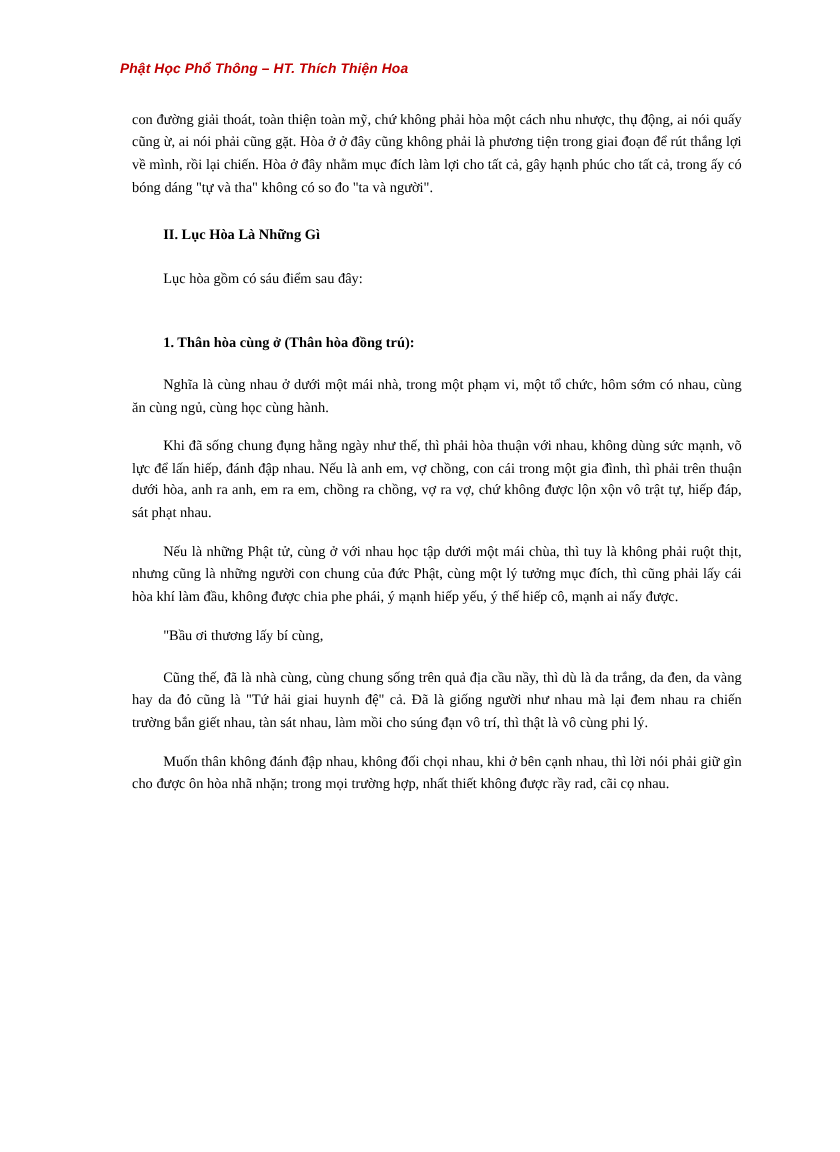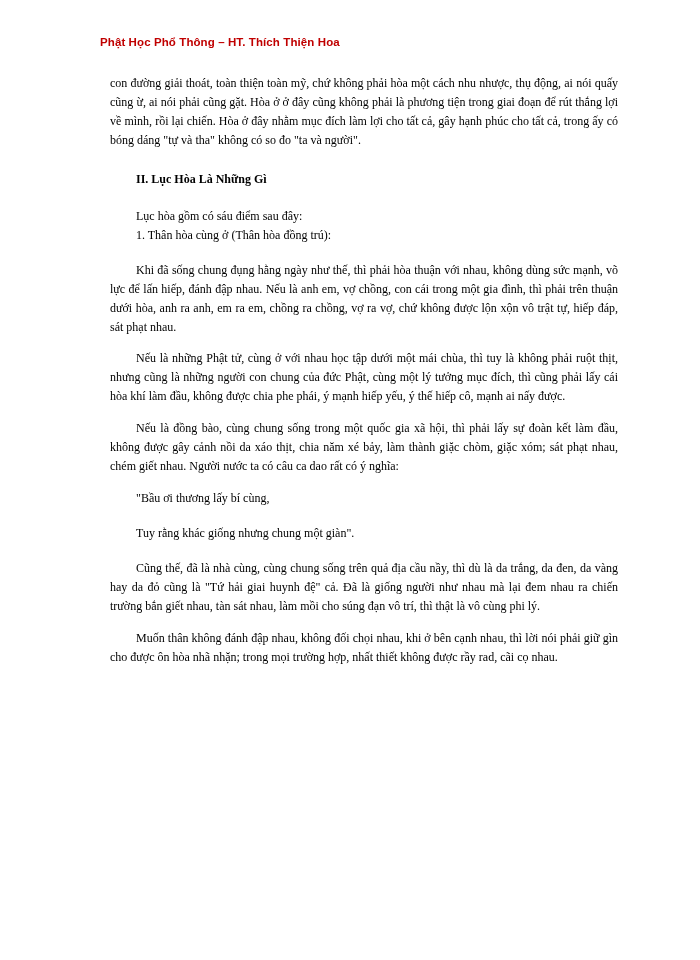--- a/index.html
+++ b/index.html
@@ -20,21 +20,22 @@
     height: 960px;
     box-sizing: border-box;
     padding: 36px 52px 0 52px;
   }
   .doc-header {
     font-family: "Liberation Sans", sans-serif;
     font-weight: bold;
     font-size: 11.5px;
     color: #c00000;
     letter-spacing: 0.1px;
-    margin: 0 0 26px 48px;
+    margin: 16px 0 26px 48px;
+    font-style: italic;
   }
   .body-col {
     margin: 0 30px 0 58px;
   }
   p {
     margin: 0 0 13px 0;
     font-size: 12px;
     line-height: 1.58;
     text-align: justify;
     text-justify: inter-word;
@@ -42,27 +43,27 @@
   p.indent {
     text-indent: 26px;
   }
   p.heading {
     font-weight: bold;
     text-indent: 26px;
     margin-top: 20px;
     margin-bottom: 18px;
   }
   p.subheading {
-    font-weight: normal;
+    font-weight: bold;
     text-indent: 26px;
     margin-bottom: 16px;
   }
   p.lead {
     text-indent: 26px;
-    margin-bottom: 0;
+    margin-bottom: 34px;
   }
   p.quote {
     text-indent: 26px;
     margin-bottom: 16px;
   }
 </style>
 </head>
 <body>
 
 <div class="page">
@@ -72,30 +73,29 @@
   <div class="body-col">
 
     <p class="plain">con đường giải thoát, toàn thiện toàn mỹ, chứ không phải hòa một cách nhu nhược, thụ động, ai nói quấy cũng ừ, ai nói phải cũng gặt. Hòa ở ở đây cũng không phải là phương tiện trong giai đoạn để rút thắng lợi về mình, rồi lại chiến. Hòa ở đây nhằm mục đích làm lợi cho tất cả, gây hạnh phúc cho tất cả, trong ấy có bóng dáng "tự và tha" không có so đo "ta và người".</p>
 
     <p class="heading">II. Lục Hòa Là Những Gì</p>
 
     <p class="lead">Lục hòa gồm có sáu điểm sau đây:</p>
 
     <p class="subheading">1. Thân hòa cùng ở (Thân hòa đồng trú):</p>
 
+    <p class="indent">Nghĩa là cùng nhau ở dưới một mái nhà, trong một phạm vi, một tổ chức, hôm sớm có nhau, cùng ăn cùng ngủ, cùng học cùng hành.</p>
 
     <p class="indent">Khi đã sống chung đụng hằng ngày như thế, thì phải hòa thuận với nhau, không dùng sức mạnh, võ lực để lấn hiếp, đánh đập nhau. Nếu là anh em, vợ chồng, con cái trong một gia đình, thì phải trên thuận dưới hòa, anh ra anh, em ra em, chồng ra chồng, vợ ra vợ, chứ không được lộn xộn vô trật tự, hiếp đáp, sát phạt nhau.</p>
 
     <p class="indent">Nếu là những Phật tử, cùng ở với nhau học tập dưới một mái chùa, thì tuy là không phải ruột thịt, nhưng cũng là những người con chung của đức Phật, cùng một lý tưởng mục đích, thì cũng phải lấy cái hòa khí làm đầu, không được chia phe phái, ý mạnh hiếp yếu, ý thế hiếp cô, mạnh ai nấy được.</p>
 
-    <p class="indent">Nếu là đồng bào, cùng chung sống trong một quốc gia xã hội, thì phải lấy sự đoàn kết làm đầu, không được gây cảnh nồi da xáo thịt, chia năm xé bảy, làm thành giặc chòm, giặc xóm; sát phạt nhau, chém giết nhau. Người nước ta có câu ca dao rất có ý nghĩa:</p>
 
     <p class="quote">"Bầu ơi thương lấy bí cùng,</p>
 
-    <p class="quote">Tuy rằng khác giống nhưng chung một giàn".</p>
 
 
     <p class="indent">Cũng thế, đã là nhà cùng, cùng chung sống trên quả địa cầu nầy, thì dù là da trắng, da đen, da vàng hay da đỏ cũng là "Tứ hải giai huynh đệ" cả. Đã là giống người như nhau mà lại đem nhau ra chiến trường bắn giết nhau, tàn sát nhau, làm mồi cho súng đạn vô trí, thì thật là vô cùng phi lý.</p>
 
 
 
     <p class="indent">Muốn thân không đánh đập nhau, không đối chọi nhau, khi ở bên cạnh nhau, thì lời nói phải giữ gìn cho được ôn hòa nhã nhặn; trong mọi trường hợp, nhất thiết không được rầy rad, cãi cọ nhau.</p>
 
   </div>
 </div>

